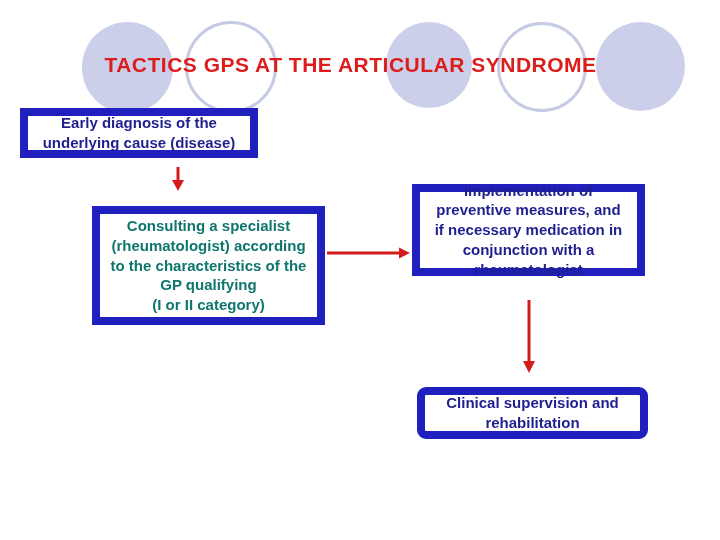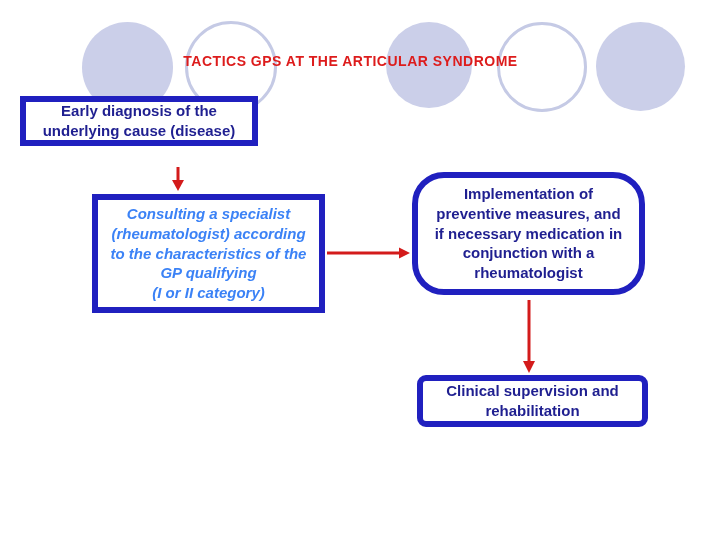--- a/index.html
+++ b/index.html
@@ -18,45 +18,46 @@
   .circle.outlined {
     background: #ffffff;
     border: 3px solid #c5cae5;
   }
   #slide-title {
     position: absolute;
     left: 0;
     top: 53px;
     width: 701px;
     text-align: center;
-    font-size: 14px;
+    font-size: 21px;
     font-weight: bold;
     color: #dd1c1c;
     letter-spacing: 0.5px;
     white-space: nowrap;
   }
   .flow-box {
     position: absolute;
     box-sizing: border-box;
-    border: 6px solid #1d4ed8;
+    border: 8px solid #1d4ed8;
     background: #ffffff;
     color: #1f1f90;
     font-size: 15px;
     font-weight: bold;
     line-height: 1.32;
     text-align: center;
     display: flex;
     align-items: center;
     justify-content: center;
     white-space: pre-line;
     padding: 2px 4px;
+    margin-top: 12px;
   }
   #box-early        { left: 20px;  top: 96px;  width: 238px; height: 50px;  }
   #box-consulting   { left: 92px;  top: 194px; width: 233px; height: 119px; }
-  #box-implementation { left: 412px; top: 172px; width: 233px; height: 123px; border-radius: 32px; }
+  #box-implementation { left: 412px; top: 172px; width: 233px; height: 92px; }
   #box-clinical     { left: 417px; top: 375px; width: 231px; height: 52px; border-radius: 9px;  }
   #connector-layer {
     position: absolute;
     left: 0; top: 0;
     width: 720px; height: 540px;
     pointer-events: none;
   }
   #connector-layer line    { stroke: #d31b1b; stroke-width: 3; }
   #connector-layer polygon { fill: #d31b1b; }
 </style>
@@ -69,21 +70,21 @@
   <div class="circle outlined" style="left: 185px; top: 21px; width: 86px; height: 86px; border-color: rgb(197, 202, 229);"></div>
   <div class="circle filled" style="left: 386px; top: 22px; width: 86px; height: 86px; background-color: rgb(203, 207, 233);"></div>
   <div class="circle outlined" style="left: 497px; top: 22px; width: 84px; height: 84px; border-color: rgb(197, 202, 229);"></div>
   <div class="circle filled" style="left: 596px; top: 22px; width: 89px; height: 89px; background-color: rgb(203, 207, 233);"></div>
 
   <div id="slide-title" style="color: rgb(221, 28, 28);">TACTICS GPS AT THE ARTICULAR SYNDROME</div>
 
   <div id="box-early" class="flow-box" style="border-color: rgb(32, 32, 191); color: rgb(31, 31, 144);">Early diagnosis of the
 underlying cause (disease)</div>
 
-  <div id="box-consulting" class="flow-box" style="border-color: rgb(32, 32, 191); color: #3b82f6; font-style: italic;">Consulting a specialist
+  <div id="box-consulting" class="flow-box" style="border-color: rgb(32, 32, 191); color: #0f766e;">Consulting a specialist
 (rheumatologist) according
 to the characteristics of the
 GP qualifying
 (I or II category)</div>
 
   <div id="box-implementation" class="flow-box" style="border-color: rgb(32, 32, 191); color: rgb(31, 31, 144);">Implementation of
 preventive measures, and
 if necessary medication in
 conjunction with a
 rheumatologist</div>

